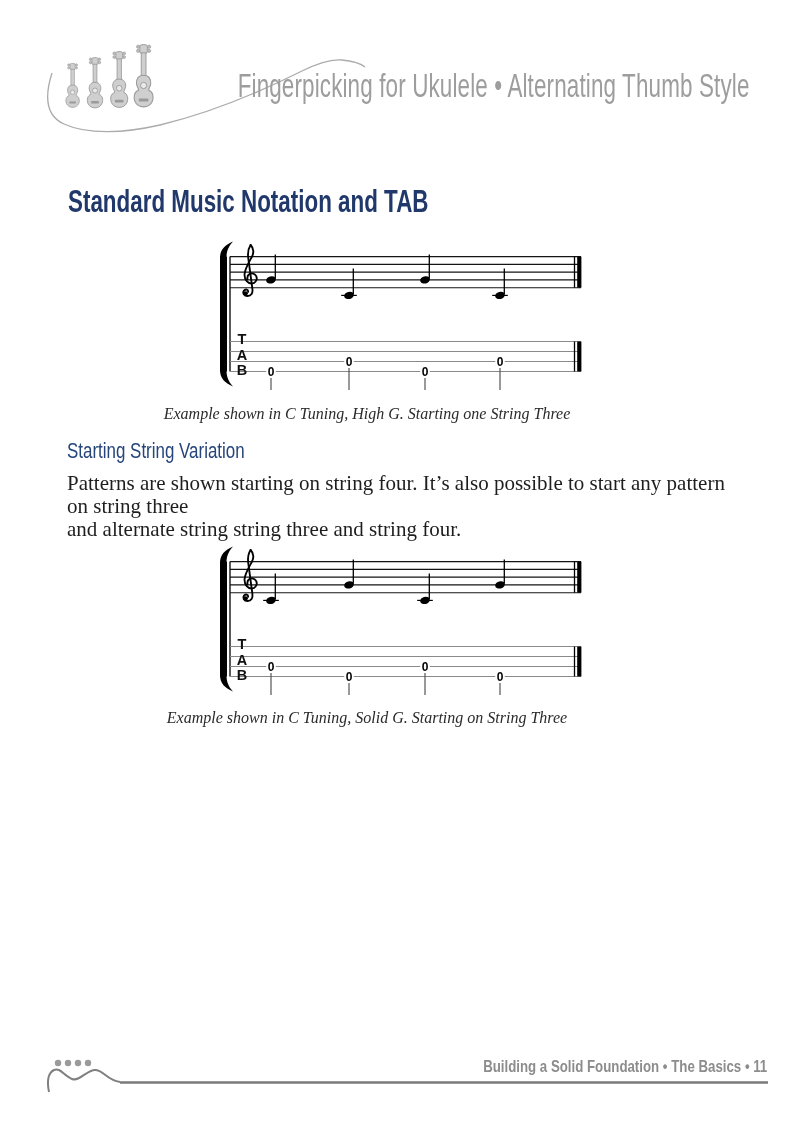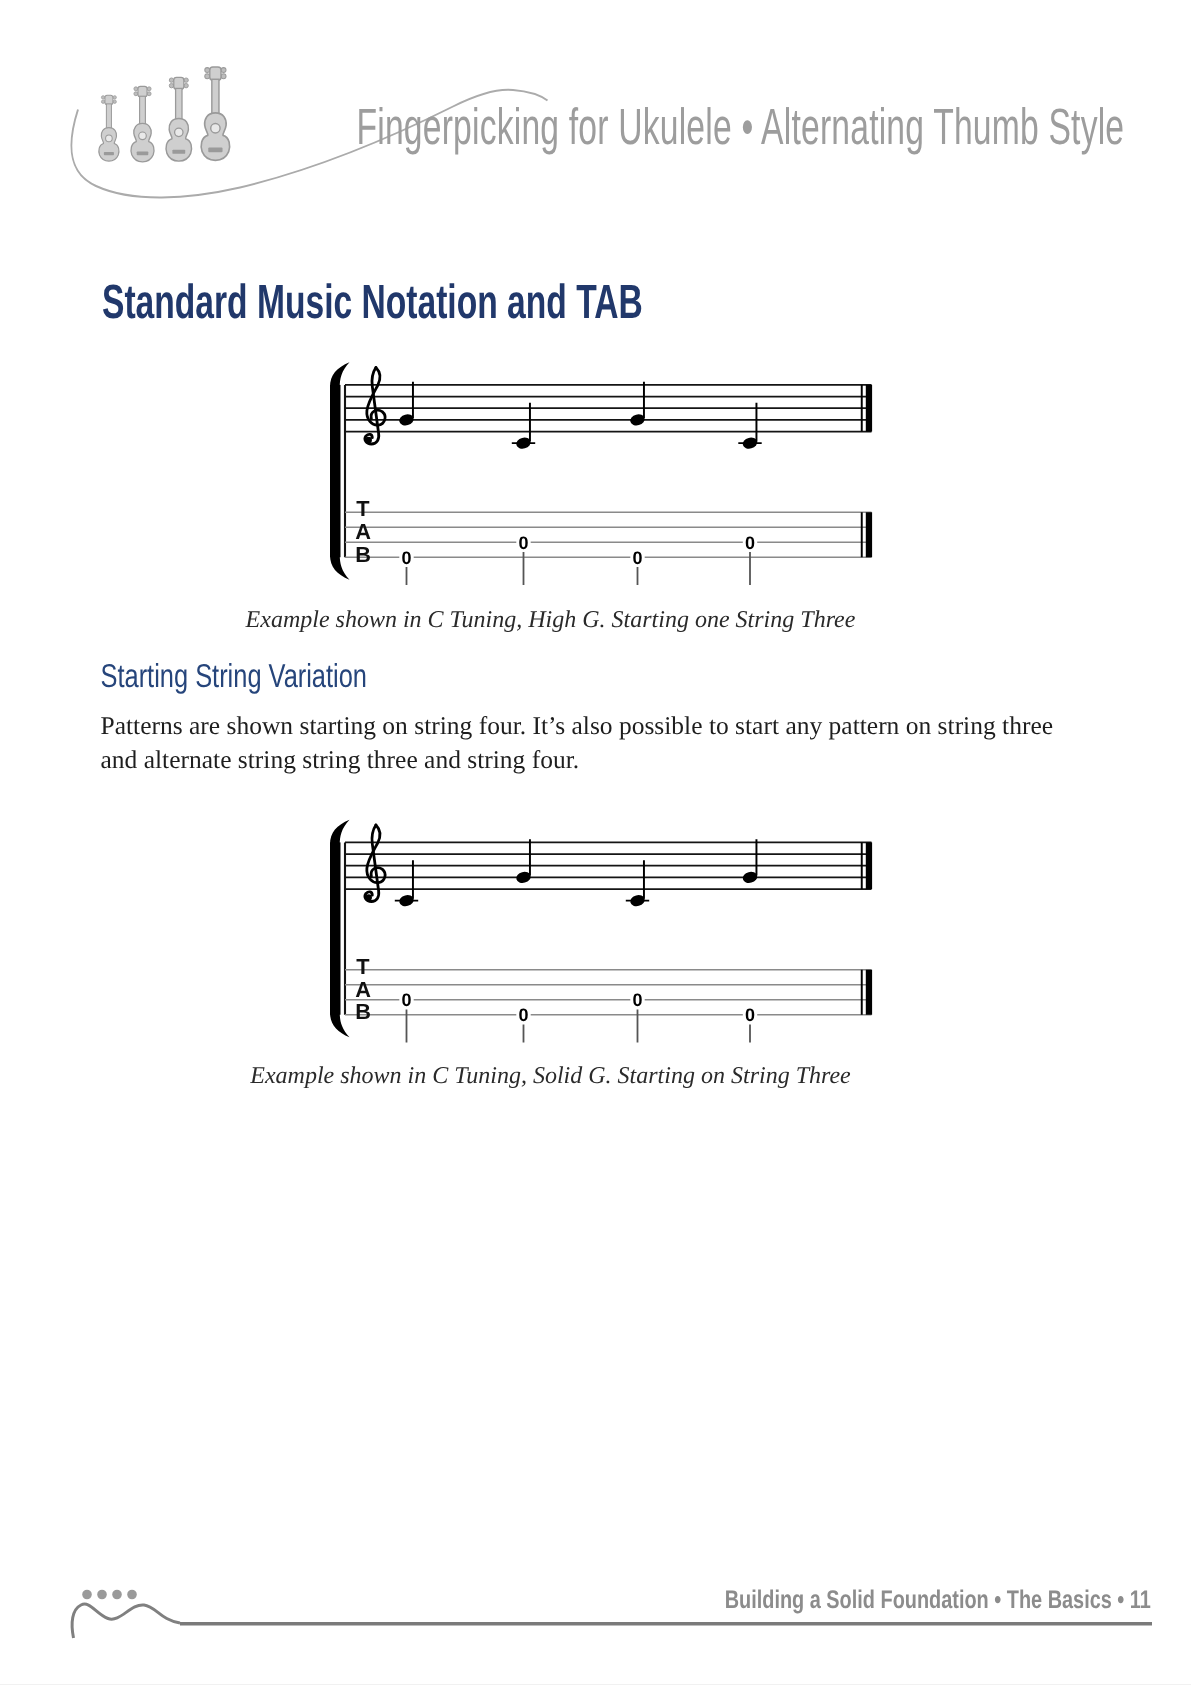--- a/index.html
+++ b/index.html
@@ -12,21 +12,21 @@
   .oright{transform-origin:100% 50%;}
   .cx66{transform:scaleX(.66);}
   .cx70{transform:scaleX(.70);}
   .cx77{transform:scaleX(.77);}
   .cx78{transform:scaleX(.78);}
   .header-title{right:44px;top:50px;font-size:34px;font-weight:400;
     color:var(--header_gray,#9d9d9d);letter-spacing:.2px;margin-top:16px;}
   .h1{left:68px;top:183px;font-size:32px;font-weight:700;color:var(--heading_blue,#21386B);}
   .h2{left:67px;top:438px;font-size:22px;font-weight:400;color:var(--subheading_blue,#26457B);}
   .bodytext{left:67px;top:472px;width:680px;font-family:"Liberation Serif",serif;
-    font-size:17px;line-height:23px;color:var(--body_text,#1e1e1e);}
+    font-size:21px;line-height:23px;color:var(--body_text,#1e1e1e);}
   .caption{left:0;width:734px;text-align:center;font-family:"Liberation Serif",serif;
     font-style:italic;font-size:16px;color:#2a2a2a;}
   .cap1{top:405px;}
   .cap2{top:709px;}
   .music{left:200px;width:385px;height:165px;}
   .mus1{top:237px;}
   .mus2{top:542px;}
   .footer-text{right:27px;top:1057px;font-size:17px;font-weight:700;
     color:var(--footer_gray,#8c8c8c);}
   svg{display:block;}

